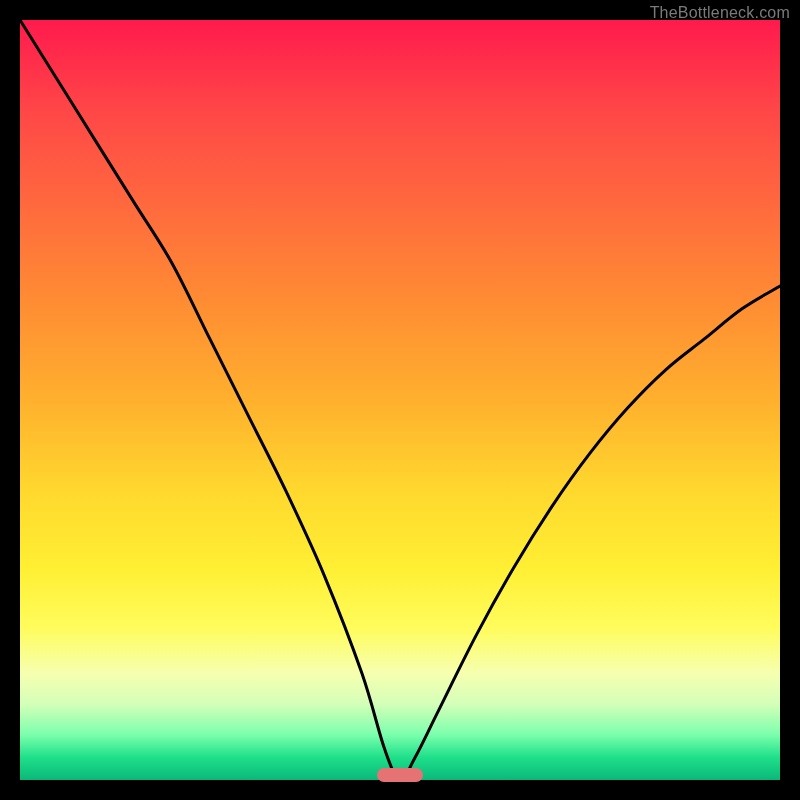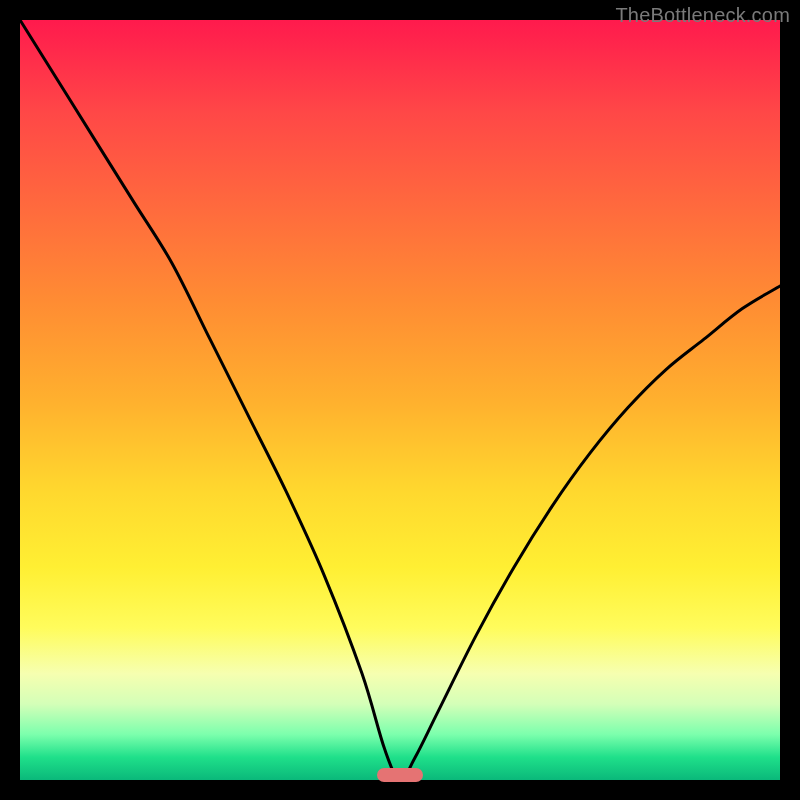--- a/index.html
+++ b/index.html
@@ -30,21 +30,21 @@
       #d4ffb8 90%,
       #7cffad 94%,
       #1fe08a 97%,
       #0ab87a 100%);
   }
   .watermark {
     position: absolute;
     top: 4px;
     right: 10px;
     color: #7a7a7a;
-    font-size: 20px;
+    font-size: 16px;
     font-weight: 500;
     letter-spacing: 0.2px;
   }
   .curve-svg {
     position: absolute;
     left: 20px;
     top: 20px;
     width: 760px;
     height: 760px;
   }

